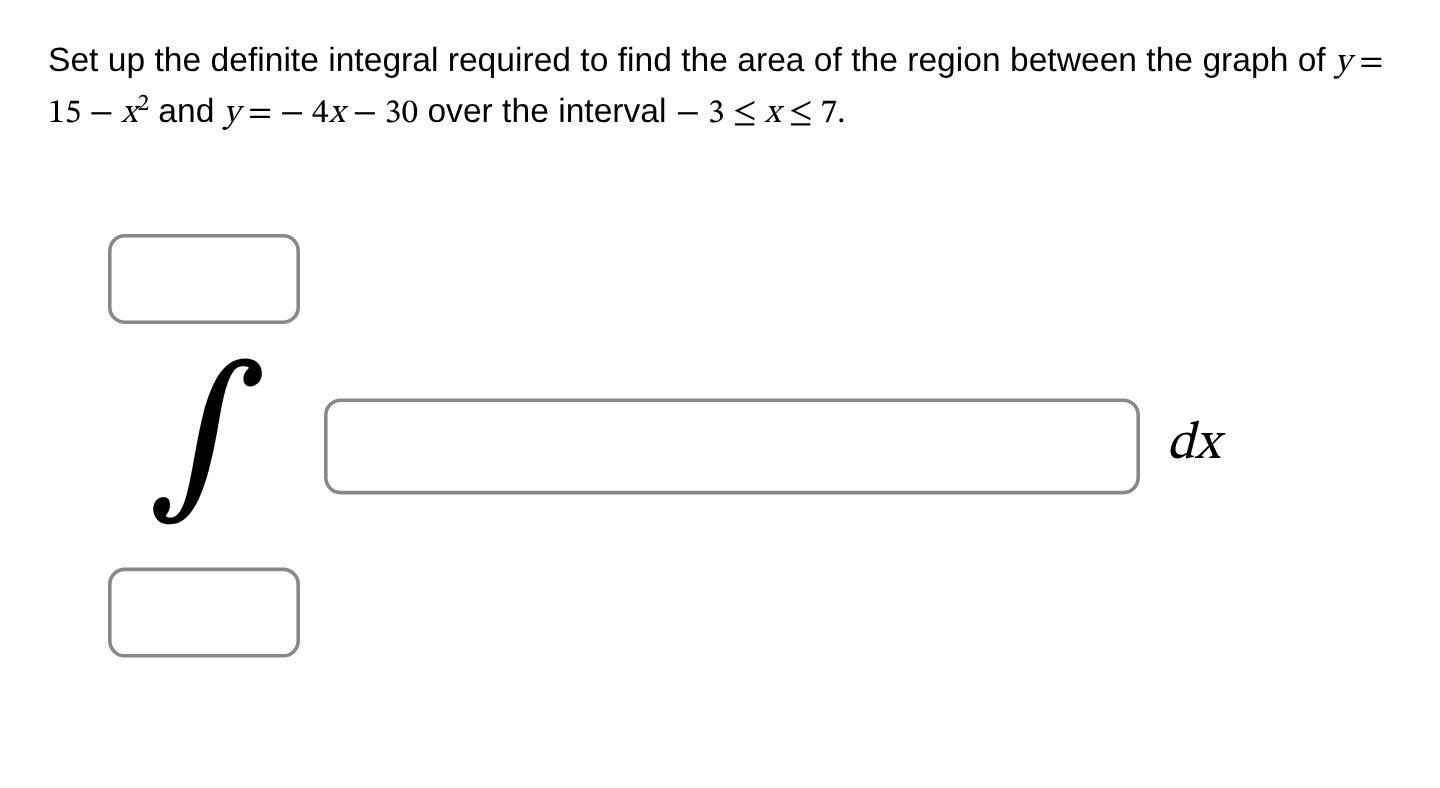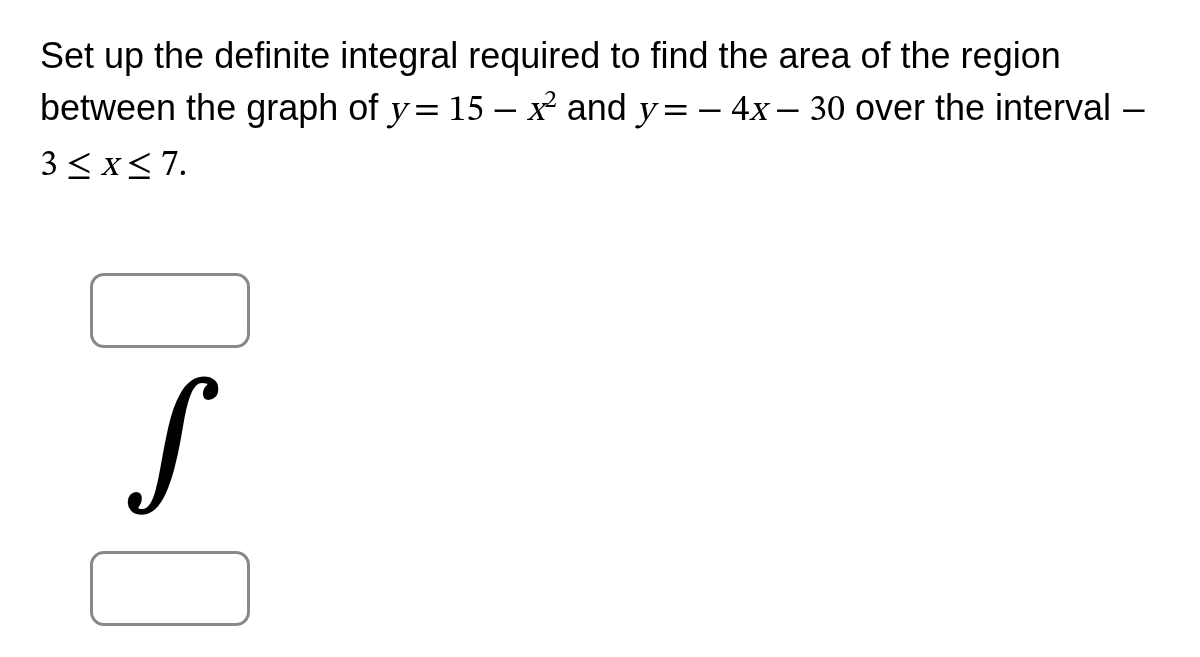--- a/index.html
+++ b/index.html
@@ -6,21 +6,21 @@
     body {
       margin: 0;
       padding: 30px 40px;
       font-family: 'Arial', 'Helvetica', sans-serif;
       background: #fff;
       color: #000;
       width: 1200px;
       height: 657px;
     }
     .question {
-      font-size: 36px;
+      font-size: 28px;
       line-height: 1.45;
       margin-bottom: 80px;
     }
     .math {
       font-family: 'Cambria Math', 'STIX Two Math', 'Latin Modern Math', 'Times New Roman', serif;
     }
     .mi { font-style: italic; }
     .sup {
       font-size: 0.7em;
       vertical-align: super;
@@ -70,13 +70,17 @@
 <div class="question">
   <span>Set up the definite integral required to find the area of the region between the graph of </span><span class="math"><span class="mi">y</span><span> = </span><span>15</span><span> − </span><span class="mi">x</span><span class="sup">2</span></span><span> and </span><span class="math"><span class="mi">y</span><span> = </span><span> − 4</span><span class="mi">x</span><span> − 30</span></span><span> over the interval </span><span class="math"><span>− 3 ≤ </span><span class="mi">x</span><span> ≤ 7.</span></span>
 </div>
 
 <div class="answer-area">
   <div class="bounds">
     <div class="input-box small-box"></div>
     <div class="integral-sign">∫</div>
     <div class="input-box small-box"></div>
   </div>
+  <div class="integrand-row">
+    <div class="input-box long-box"></div>
+    <span class="dx"><span>d</span><span>x</span></span>
+  </div>
 </div>
 
 </body></html>

